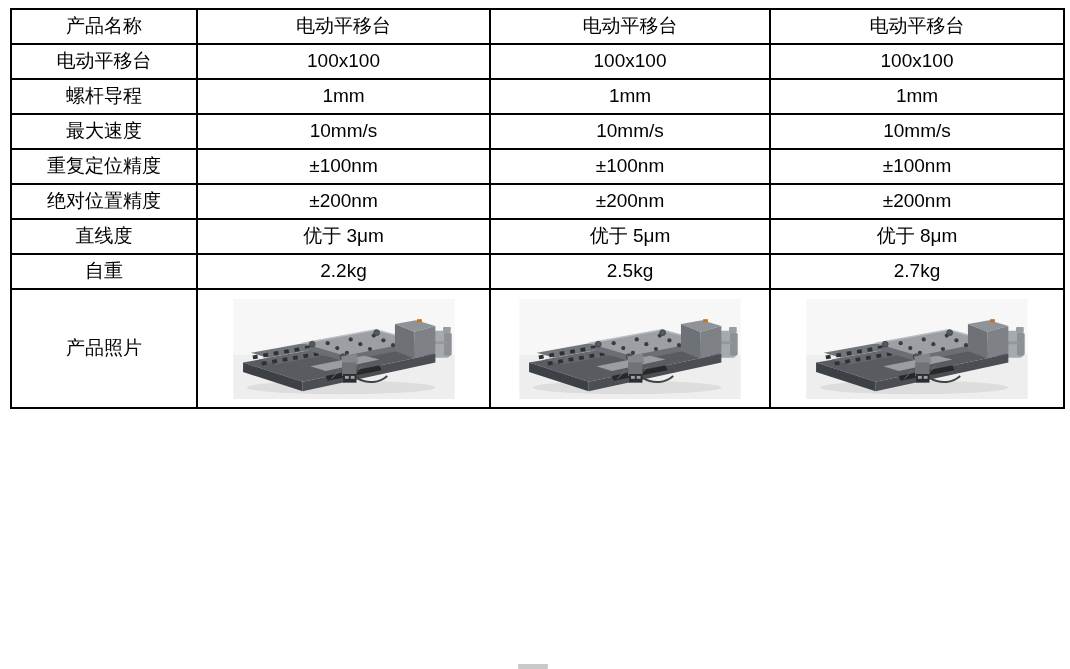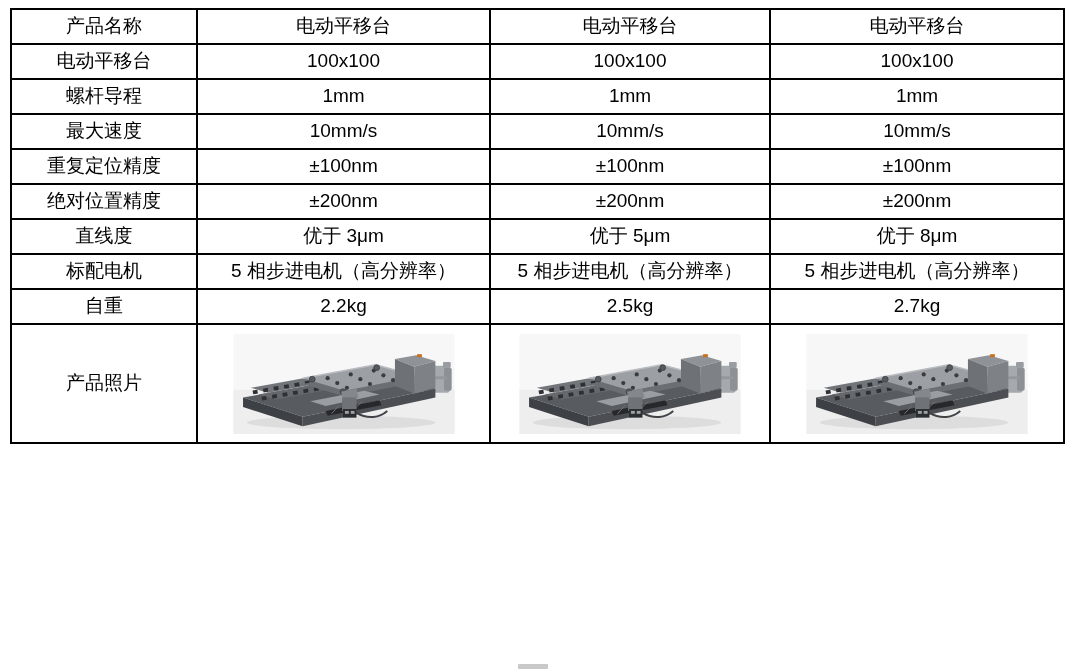--- a/index.html
+++ b/index.html
@@ -90,26 +90,20 @@
           <th>绝对位置精度</th>
           <td>±200nm</td>
           <td>±200nm</td>
           <td>±200nm</td>
         </tr>
         <tr>
           <th>直线度</th>
           <td>优于 3μm</td>
           <td>优于 5μm</td>
           <td>优于 8μm</td>
-        </tr>
-        <tr>
-          <th>标配电机</th>
-          <td>5 相步进电机（高分辨率）</td>
-          <td>5 相步进电机（高分辨率）</td>
-          <td>5 相步进电机（高分辨率）</td>
         </tr>
         <tr>
           <th>自重</th>
           <td>2.2kg</td>
           <td>2.5kg</td>
           <td>2.7kg</td>
         </tr>
         <tr class="photo-row" id="photo-row">
         <th>产品照片</th>
         <td class="photo-cell">

